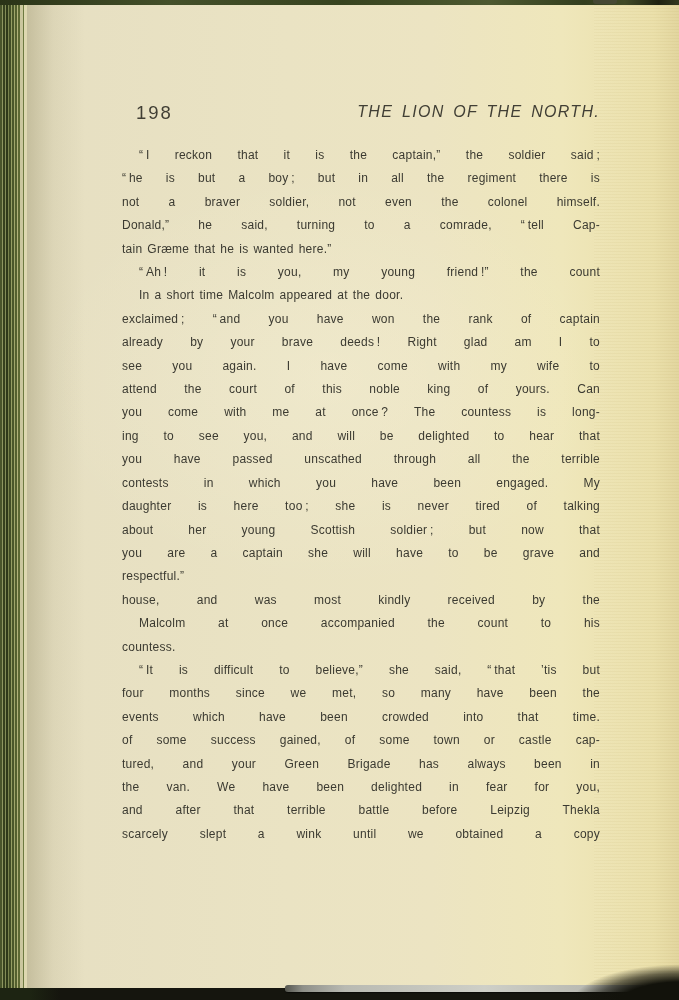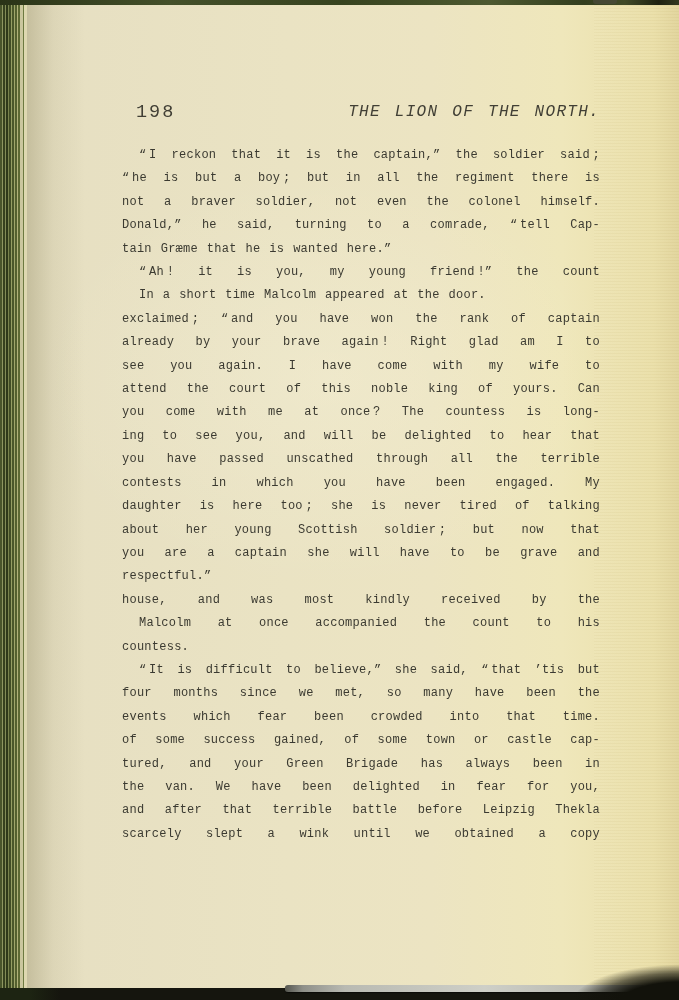--- a/index.html
+++ b/index.html
@@ -1,21 +1,21 @@
 <!DOCTYPE html>
 <html style="--paper: #ebe3c2; --ink: #3b3a31; --binding-green: #55622f; --edge-dark: #17170f;"><head>
 <meta charset="utf-8">
 <style>
   :root{
     --paper:#ebe3c2; --ink:#3b3a31; --binding-green:#55622f; --edge-dark:#17170f;
   }
   *{margin:0;padding:0;box-sizing:border-box;}
   html,body{width:679px;height:1000px;overflow:hidden;background:#101009;}
   .scan{position:relative;width:679px;height:1000px;background:#101009;
-        font-family:Liberation Mono, monospace;}
+        font-family:Liberation Sans, sans-serif;}
 
   
   .binding{position:absolute;left:0;top:0;bottom:0;width:27px;
     background:linear-gradient(90deg,
       #49552b 0,#49552b 2px,#8d9660 2px,#8d9660 3px,#36411e 3px,#36411e 5px,
       #828c57 5px,#828c57 6px,#2e3919 6px,#2e3919 8px,#79844e 8px,#79844e 9px,
       #414d25 9px,#414d25 11px,#959e63 11px,#959e63 12px,#4a572a 12px,#4a572a 14px,
       #9fa66b 14px,#9fa66b 15px,#53602e 15px,#53602e 17px,#b1b27b 17px,#b1b27b 18px,
       #5c6932 18px,#5c6932 20px,#cbc79e 20px,#cbc79e 23px,#6d7a40 23px,#6d7a40 24px,
       #ded8b0 24px,#ded8b0 27px);}
@@ -79,37 +79,37 @@
 
   <div class="textbody">
       <div class="line just indent">“ I reckon that it is the captain,” the soldier said ;</div>
       <div class="line just">“ he is but a boy ; but in all the regiment there is</div>
       <div class="line just">not a braver soldier, not even the colonel himself.</div>
       <div class="line just">Donald,” he said, turning to a comrade, “ tell Cap-</div>
       <div class="line">tain Græme that he is wanted here.”</div>
       <div class="line just indent">“ Ah ! it is you, my young friend !” the count</div>
       <div class="line indent">In a short time Malcolm appeared at the door.</div>
       <div class="line just">exclaimed ; “ and you have won the rank of captain</div>
-      <div class="line just">already by your brave again ! Right glad am I to</div>
+      <div class="line just">already by your brave deeds ! Right glad am I to</div>
       <div class="line just">see you again. I have come with my wife to</div>
       <div class="line just">attend the court of this noble king of yours. Can</div>
       <div class="line just">you come with me at once ? The countess is long-</div>
       <div class="line just">ing to see you, and will be delighted to hear that</div>
       <div class="line just">you have passed unscathed through all the terrible</div>
       <div class="line just">contests in which you have been engaged. My</div>
       <div class="line just">daughter is here too ; she is never tired of talking</div>
       <div class="line just">about her young Scottish soldier ; but now that</div>
       <div class="line just">you are a captain she will have to be grave and</div>
       <div class="line">respectful.”</div>
       <div class="line just">house, and was most kindly received by the</div>
       <div class="line just indent">Malcolm at once accompanied the count to his</div>
       <div class="line">countess.</div>
       <div class="line just indent">“ It is difficult to believe,” she said, “ that ’tis but</div>
       <div class="line just">four months since we met, so many have been the</div>
-      <div class="line just">events which fear been crowded into that time.</div>
+      <div class="line just">events which have been crowded into that time.</div>
       <div class="line just">of some success gained, of some town or castle cap-</div>
       <div class="line just">tured, and your Green Brigade has always been in</div>
       <div class="line just">the van. We have been delighted in fear for you,</div>
       <div class="line just">and after that terrible battle before Leipzig Thekla</div>
       <div class="line just">scarcely slept a wink until we obtained a copy</div>
     </div>
 
   <div class="edge-bottom"></div>
   <div class="page-edge-bar"></div>
   <div class="corner-shadow"></div>

